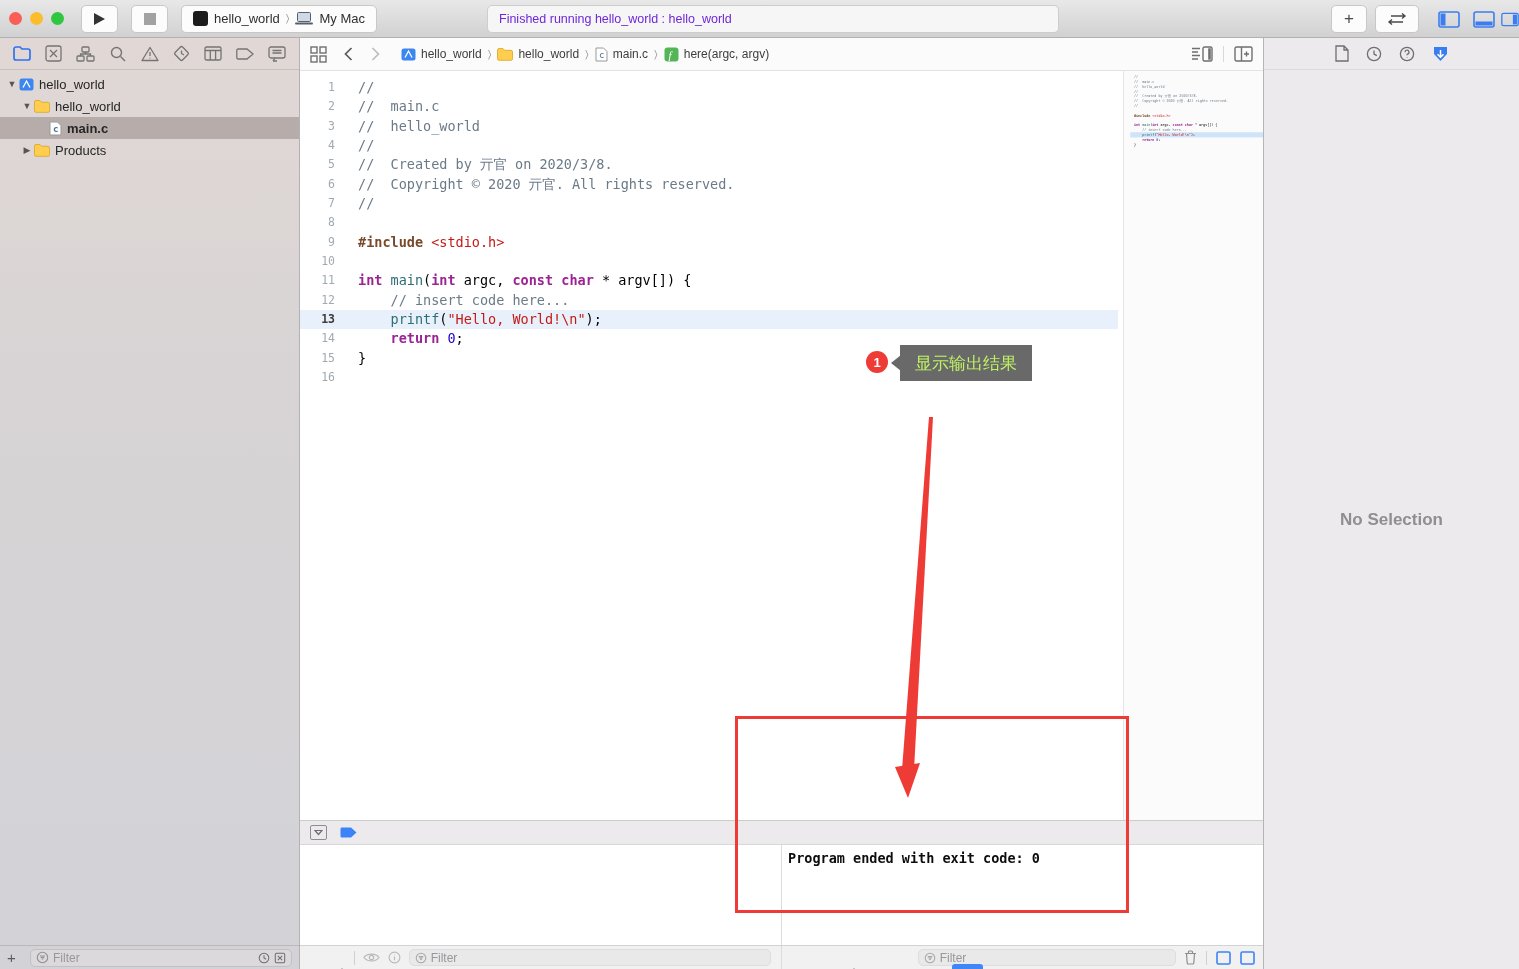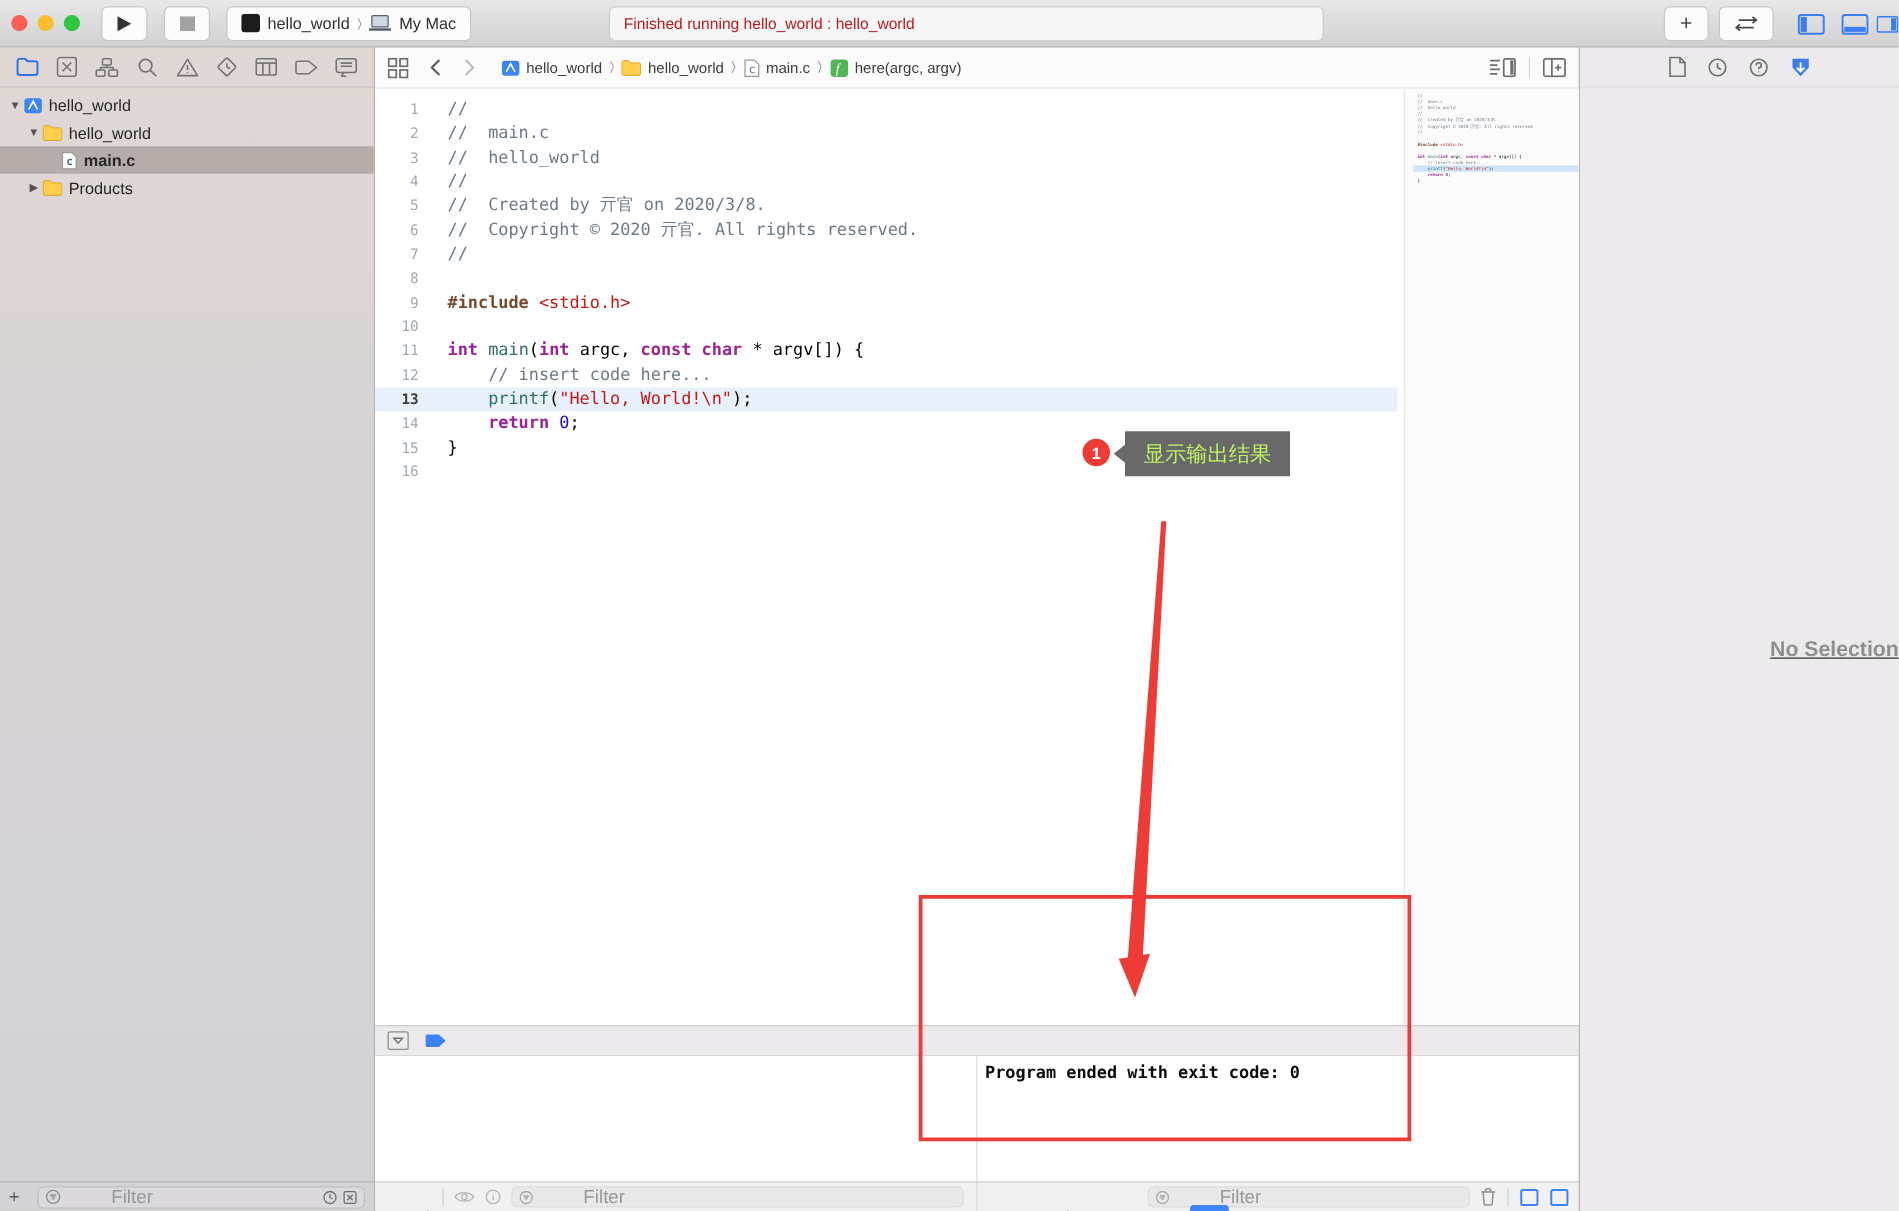--- a/index.html
+++ b/index.html
@@ -9,41 +9,41 @@
 
   
   .titlebar { position:relative; height:38px; background:linear-gradient(#e9e8e9,#d2d1d2); border-bottom:1px solid #b2b0b1; display:flex; align-items:center; }
   .traffic { display:flex; gap:8px; margin-left:9px; }
   .tl { width:13px; height:13px; border-radius:50%; }
   .tb-btn { height:28px; background:#fcfcfc; border:1px solid #c9c7c8; border-radius:5px; display:flex; align-items:center; justify-content:center; }
   .play { width:37px; margin-left:17px; }
   .stopb { width:37px; margin-left:13px; }
   .scheme { height:28px; margin-left:13px; background:#fcfcfc; border:1px solid #c9c7c8; border-radius:5px; display:flex; align-items:center; gap:6px; padding:0 11px; font-size:13px; color:#2f2f2f; }
   .chev-sep { color:#9a9a9a; font-size:11px; }
-  .status-pill { position:absolute; left:487px; top:5px; width:572px; height:28px; background:#f7f6f6; border:1px solid #cecccd; border-radius:5px; display:flex; align-items:center; padding-left:11px; font-size:12.5px; color:#b91c1c; }
+  .status-pill { position:absolute; left:487px; top:5px; width:572px; height:28px; background:#f7f6f6; border:1px solid #cecccd; border-radius:5px; display:flex; align-items:center; padding-left:11px; font-size:12.5px; color:#6d28d9; }
   .tb-right { position:absolute; right:0; top:5px; display:flex; align-items:center; }
   .plusbtn { width:36px; }
   .arrbtn { width:44px; margin-left:8px; }
   .toggles { display:flex; align-items:center; margin-left:12px; }
   .toggle { width:35px; height:28px; display:flex; align-items:center; justify-content:center; }
 
   
   .main { display:flex; height:931px; }
   .sidebar { width:300px; background:linear-gradient(180deg,#e1d8d5 0%,#d8d4d5 35%,#d2d2d7 100%); border-right:1px solid #b5b1b2; display:flex; flex-direction:column; }
   .nav-icons { height:32px; display:flex; align-items:center; justify-content:space-between; padding:0 10px; border-bottom:1px solid #c6c0bf; }
   .nav-ic { width:24px; height:22px; display:flex; align-items:center; justify-content:center; }
   .tree { flex:1; padding-top:3px; font-size:13px; color:#262626; }
   .trow { height:22px; display:flex; align-items:center; }
   .trow.sel { background:#b6adaa; font-weight:bold; }
   .disc { width:14px; text-align:center; font-size:9px; color:#555; }
   .trow .lbl { margin-left:5px; white-space:nowrap; }
   .side-bottom { height:24px; border-top:1px solid #bcb7b8; display:flex; align-items:center; padding:0 7px; }
   .plus-sm { font-size:15px; color:#5c5c5c; width:16px; }
   .filterbox { flex:1; height:18px; margin-left:7px; background:#dbd9dc; border:1px solid #c3c0c3; border-radius:5px; display:flex; align-items:center; padding:0 5px; gap:4px; }
-  .filterbox .ph { flex:1; font-size:15px; color:#97979c;margin-left:36px; }
+  .filterbox .ph { flex:1; font-size:12px; color:#97979c; }
   .fb-plain { background:#e9e9e9; border:1px solid #dddddd; }
 
   
   .editor-col { width:963px; display:flex; flex-direction:column; background:#fff; }
   .jumpbar { height:33px; background:#fbfbfb; border-bottom:1px solid #e3e3e3; display:flex; align-items:center; font-size:12px; color:#3d3d3d; padding:0 10px; }
   .jb-ic { margin-right:9px; }
   .crumbs { display:flex; align-items:center; gap:6px; margin-left:12px; }
   .crumb { display:flex; align-items:center; gap:5px; }
   .jb-right { margin-left:auto; display:flex; align-items:center; gap:10px; }
   .jb-vr { width:1px; height:16px; background:#d9d9d9; }
@@ -74,21 +74,21 @@
   .scope { display:flex; align-items:center; gap:3px;margin-top:32px; }
   .vr { width:1px; height:14px; background:#cfcfcf; }
   .db-filter { width:186px; height:17px; }
   .db-left .db-filter { margin-left:auto; margin-right:2px; }
   .db-right .db-filter { margin-left:52px; }
   .db-icons-r { margin-left:auto; display:flex; align-items:center; gap:9px; }
 
   
   .inspector { flex:1; background:#eceaec; border-left:1px solid #b5b5b5; display:flex; flex-direction:column; }
   .insp-toolbar { height:32px; border-bottom:1px solid #dcdadc; display:flex; align-items:center; justify-content:center; gap:17px; }
-  .insp-body { flex:1; display:flex; align-items:center; justify-content:flex-end;text-decoration:underline; }
+  .insp-body { flex:1; display:flex; align-items:center; justify-content:center; }
   .no-sel { font-size:17px; font-weight:bold; color:#8f8f8f; }
 
   
   .overlay { position:absolute; inset:0; pointer-events:none; }
   .red-rect { position:absolute; left:735px; top:716px; width:394px; height:197px; border:3px solid #ee3b36; }
   .badge { position:absolute; left:866px; top:351px; width:22px; height:22px; border-radius:50%; background:#ee3b36; color:#fff; font-size:13px; font-weight:bold; display:flex; align-items:center; justify-content:center; }
   .tooltip { position:absolute; left:900px; top:345px; height:36px; background:#696969; color:#bef264; font-size:17px; display:flex; align-items:center; padding:0 15px; }
   .tooltip:before { content:""; position:absolute; left:-9px; top:10px; border:8px solid transparent; border-right:10px solid #696969; border-left:none; }
   .arrow-svg { position:absolute; inset:0; }
   .blue-sliver { position:absolute; left:952px; top:964px; width:31px; height:5px; background:#3f86f8; border-radius:3px 3px 0 0; }

